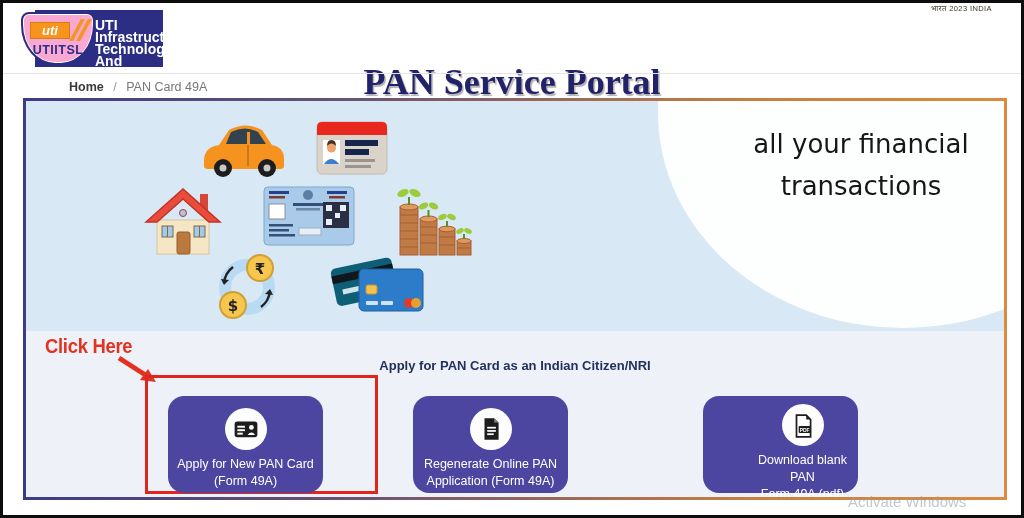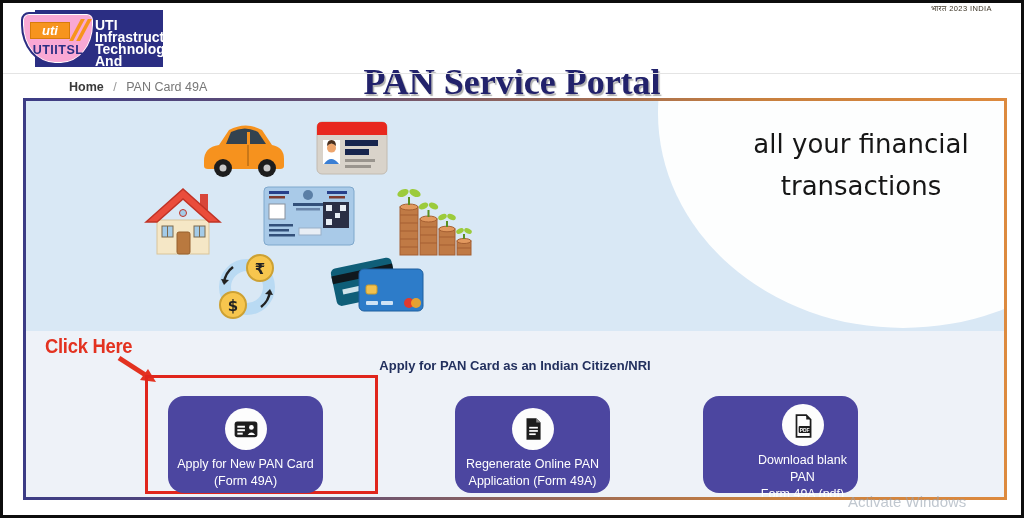--- a/index.html
+++ b/index.html
@@ -64,21 +64,21 @@
                 color:#e33220; letter-spacing:-.3px; transform:scaleX(.92); transform-origin:left; }
   .click-arrow { position:absolute; left:88px; top:254px; }
   .highlight-box { position:absolute; left:119px; top:274px; width:233px; height:119px;
                    border:3px solid #e0261c; }
   .section-label { position:absolute; left:0; right:0; top:257px; text-align:center;
                    font-size:13px; font-weight:bold; color:#22305e; }
   .action-btn { position:absolute; top:295px; width:155px; height:97px; background:#4c46a0;
                 border:none; border-radius:16px; cursor:pointer; color:#fff;
                 font-family:"Liberation Sans", sans-serif; font-size:12.5px; line-height:17px;
                 padding-top:8px; }
-  .b1 { left:142px; } .b2 { left:429px; } .b3 { left:677px;padding-left:44px; }
+  .b1 { left:142px; } .b2 { left:387px; } .b3 { left:677px;padding-left:44px; }
   .btn-icon-circle { display:block; width:42px; height:42px; margin:0 auto 6px auto; background:#fdfdfd;
                      border-radius:50%; line-height:42px; text-align:center; }
   .btn-icon-circle svg { vertical-align:middle; }
   .btn-line { display:block; text-align:center; }
 
   .watermark { position:absolute; left:845px; top:490px; font-size:15px;
                color:rgba(150,162,175,.6); z-index:5; }
 </style>
 </head>
 <body>

